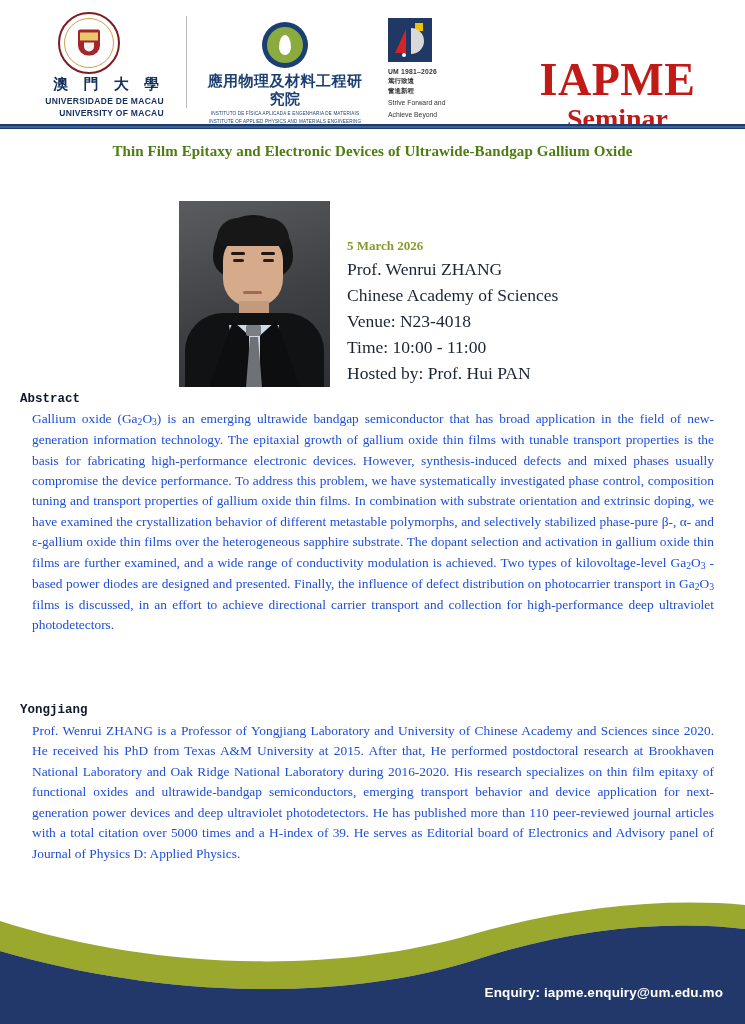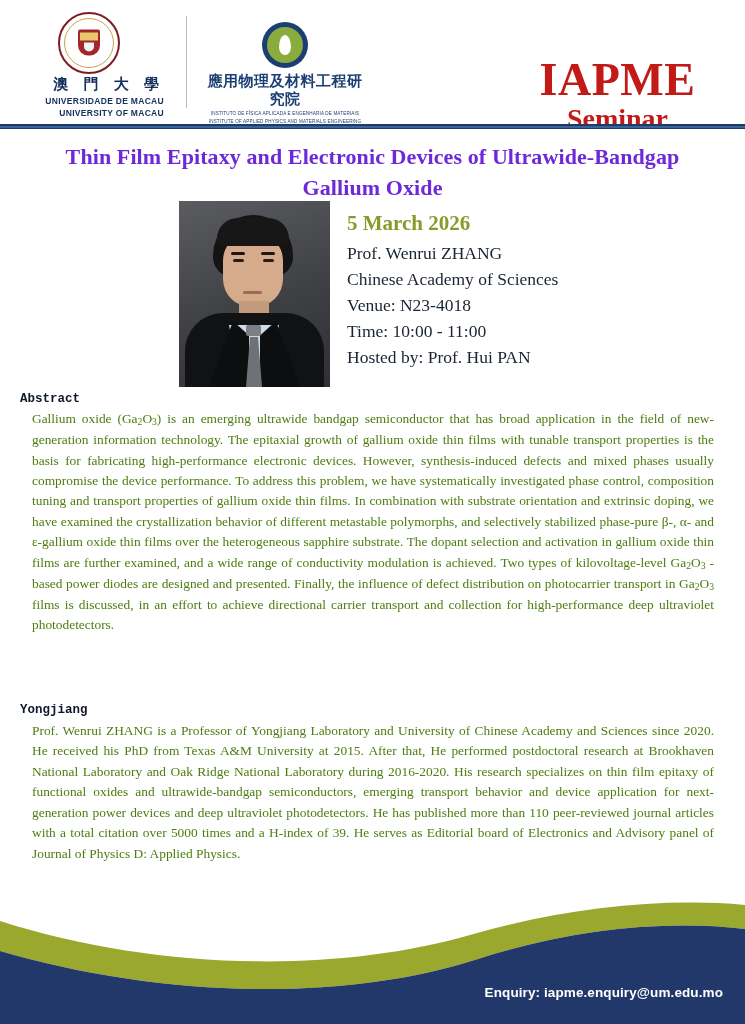--- a/index.html
+++ b/index.html
@@ -218,23 +218,23 @@
   }
   .wm-1 { font-size: 46px; line-height: 1.05; letter-spacing: 0.5px; margin-top: 48px; }
   .wm-2 { font-size: 28px; line-height: 1.05; }
 
   
   #seminar-title {
     position: absolute;
     left: 40px; top: 141px;
     width: 665px;
     text-align: center;
-    font-size: 22px;
-    font-weight: 700;
-    color: #6d28d9;
+    font-size: 15px;
+    font-weight: 700;
+    color: #4d7c0f;
     line-height: 1.42;
     letter-spacing: 0.1px;
   }
 
   
   #portrait {
     position: absolute;
     left: 179px; top: 201px;
     width: 151px; height: 186px;
     background: linear-gradient(160deg, #5a5c60 0%, #3e4044 55%, #2e3034 100%);
@@ -339,42 +339,43 @@
     position: absolute;
     left: 347px; top: 208px;
     width: 380px;
     font-size: 17.5px;
     line-height: 1.48;
     color: #1b2433;
   }
   #detail-date {
     color: #8a9a2a;
     font-weight: 700;
-    font-size: 21px;
+    font-size: 13px;
     margin-bottom: 2px;
+    margin-top: 28px;
   }
   .detail-line { white-space: nowrap; }
 
   
   .section-head {
     position: absolute;
     left: 20px;
     font-size: 12.5px;
     font-weight: 700;
     color: #0f172a;
     font-family: Liberation Mono, monospace;
   }
   .section-body {
     position: absolute;
     left: 32px;
     width: 682px;
     font-size: 13.4px;
     line-height: 1.525;
     text-align: justify;
-    color: #4d7c0f;
+    color: #1d4ed8;
   }
   #abstract-head { top: 392px; }
   #abstract-body { top: 409px; }
   #bio-head { top: 703px; }
   #bio-body { top: 721px; }
 
   sub { font-size: 0.72em; vertical-align: -0.25em; }
 
   
   #footer {
@@ -412,20 +413,33 @@
 
   <div class="logo-block" id="logo-iapme">
     <div class="iapme-seal">
       <div class="leaf"></div>
     </div>
     <div class="iapme-cn">應用物理及材料工程研究院</div>
     <div class="iapme-pt">INSTITUTO DE FÍSICA APLICADA E ENGENHARIA DE MATERIAIS</div>
     <div class="iapme-en">INSTITUTE OF APPLIED PHYSICS AND MATERIALS ENGINEERING</div>
   </div>
 
+  <div class="logo-block" id="logo-anniv">
+    <div class="anniv-mark">
+      <div class="sq"></div>
+      <div class="moon"></div>
+      <div class="sail"></div>
+      <div class="dot"></div>
+    </div>
+    <div class="anniv-years">UM 1981–2026</div>
+    <div class="anniv-cn">篤行致遠</div>
+    <div class="anniv-cn">奮進新程</div>
+    <div class="anniv-en">Strive Forward and</div>
+    <div class="anniv-en">Achieve Beyond</div>
+  </div>
 
   <div class="logo-block" id="logo-wordmark">
     <div class="wm-1">IAPME</div>
     <div class="wm-2">Seminar</div>
   </div>
 </div>
 <div id="header-bar"></div>
 <div id="header-bar-inner"></div>
 
 <div id="seminar-title">Thin Film Epitaxy and Electronic Devices of Ultrawide-Bandgap Gallium Oxide</div>

